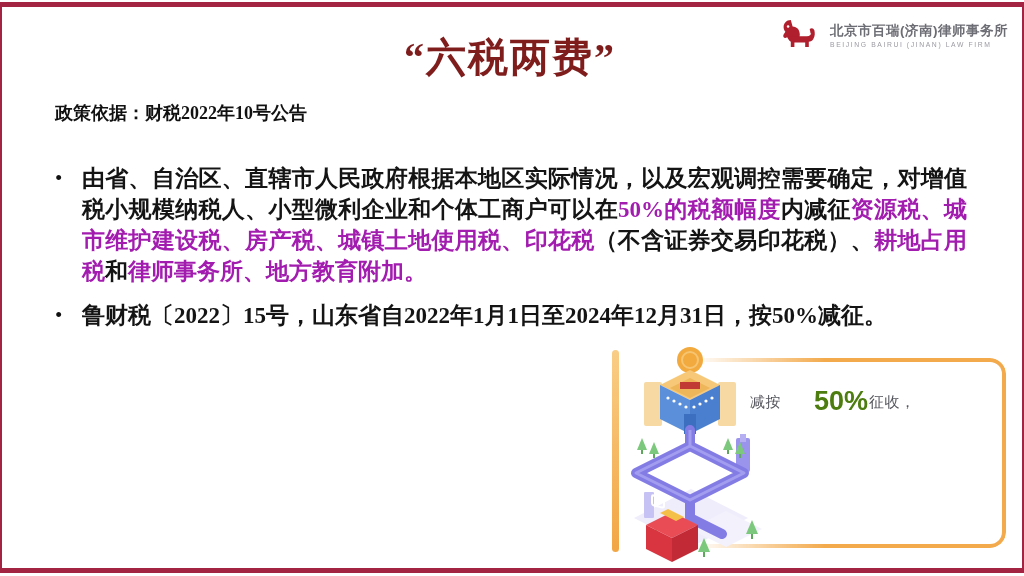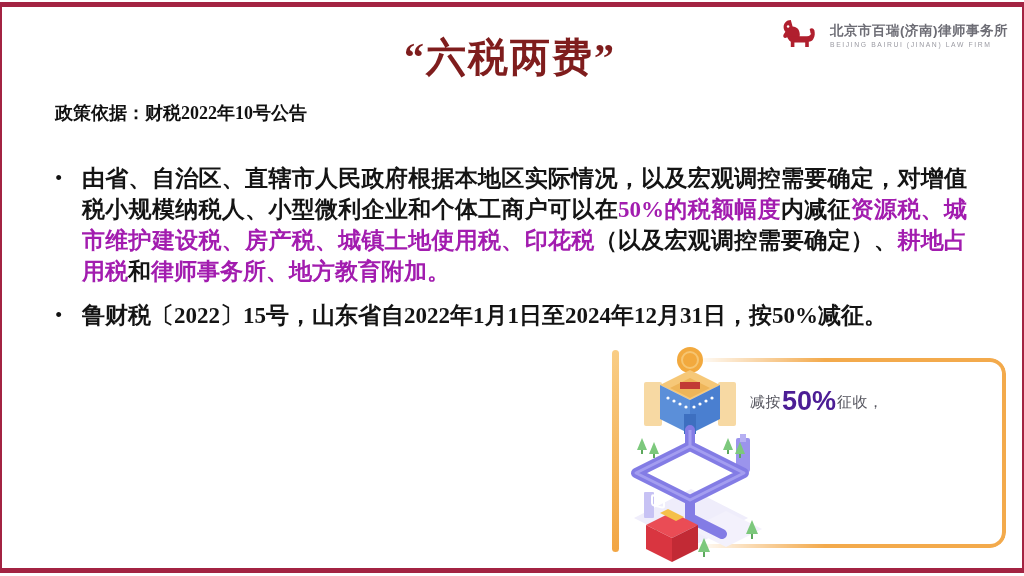--- a/index.html
+++ b/index.html
@@ -40,22 +40,22 @@
     -webkit-mask-image:linear-gradient(90deg,transparent 0%,#000 42%);
     mask-image:linear-gradient(90deg,transparent 0%,#000 42%);
   }
   .ib-bar{position:absolute;left:14px;top:12px;width:7px;height:202px;border-radius:4px;
     background:linear-gradient(#f9cd85,#f2a644);}
   .ib-illustration{position:absolute;left:18px;top:4px;}
   .ib-text{position:absolute;left:152px;top:54px;width:245px;
     font-family:"Liberation Sans","DejaVu Sans",sans-serif;color:#55555e;}
   .ib-line{font-size:15px;line-height:18px;margin-bottom:10px;letter-spacing:0.5px;}
   .ib-line2{margin-bottom:8px;}
-  .ib-50{font-size:27px;font-weight:bold;color:#4c1d95;vertical-align:-3px;
-    letter-spacing:0;padding:0 1px;}
+  .ib-50{font-size:27px;font-weight:bold;color:#4d7c0f;vertical-align:-3px;
+    letter-spacing:0;padding:0 1px;margin-left:32px;}
 </style>
 </head>
 <body>
 
 <div class="slide">
   <div class="frame"></div>
 
   <div class="logo">
     <span>
       <svg width="36" height="33" viewBox="0 0 40 36">
@@ -73,21 +73,21 @@
     </div>
   </div>
 
   <div class="title">“六税两费”</div>
 
   <div class="policy">政策依据：财税2022年10号公告</div>
 
   <div class="bullets">
     <div class="bullet">
       <span class="bullet-dot">•</span>
-      <span class="bullet-text"><span>由省、自治区、直辖市人民政府根据本地区实际情况，以及宏观调控需要确定，对增值税小规模纳税人、小型微利企业和个体工商户可以在</span><span class="seg-red">50%的税额幅度</span><span>内减征</span><span class="seg-red">资源税、城市维护建设税、房产税、城镇土地使用税、印花税</span><span>（以及宏观调控需要确定）、</span><span class="seg-red">耕地占用税</span><span>和</span><span class="seg-red">律师事务所、地方教育附加。</span></span>
+      <span class="bullet-text"><span>由省、自治区、直辖市人民政府根据本地区实际情况，以及宏观调控需要确定，对增值税小规模纳税人、小型微利企业和个体工商户可以在</span><span class="seg-red">50%的税额幅度</span><span>内减征</span><span class="seg-red">资源税、城市维护建设税、房产税、城镇土地使用税、印花税</span><span>（不含证券交易印花税）、</span><span class="seg-red">耕地占用税</span><span>和</span><span class="seg-red">律师事务所、地方教育附加。</span></span>
     </div>
     <div class="bullet">
       <span class="bullet-dot">•</span>
       <span class="bullet-text">鲁财税〔2022〕15号，山东省自2022年1月1日至2024年12月31日，按50%减征。</span>
     </div>
   </div>
 
   <div class="infobox">
     <div class="ib-border"></div>
     <div class="ib-bar"></div>

